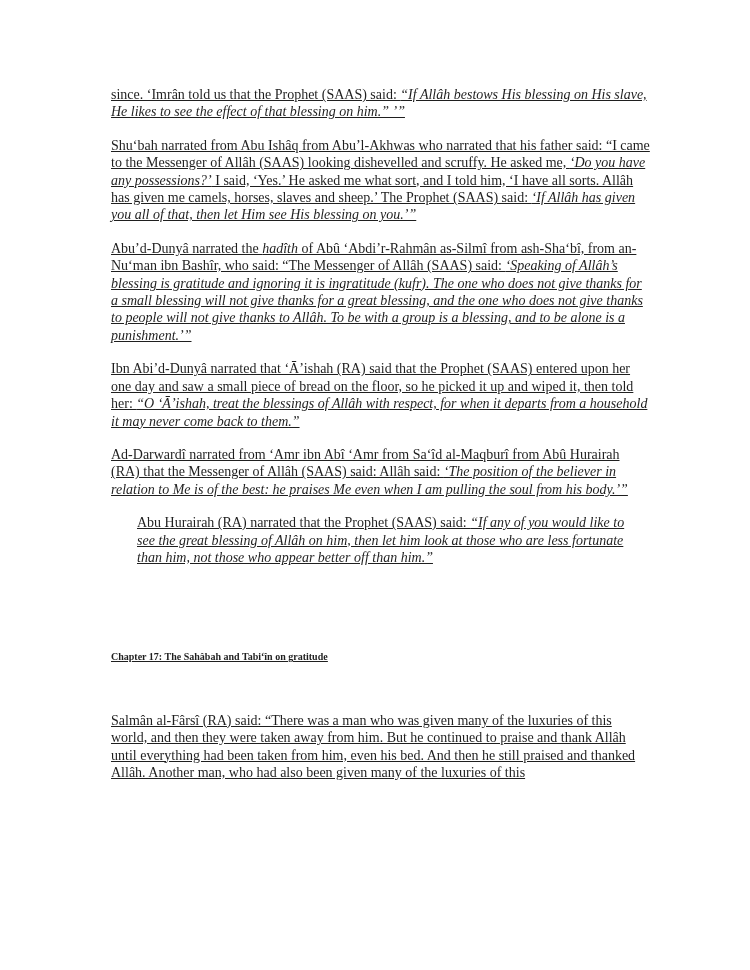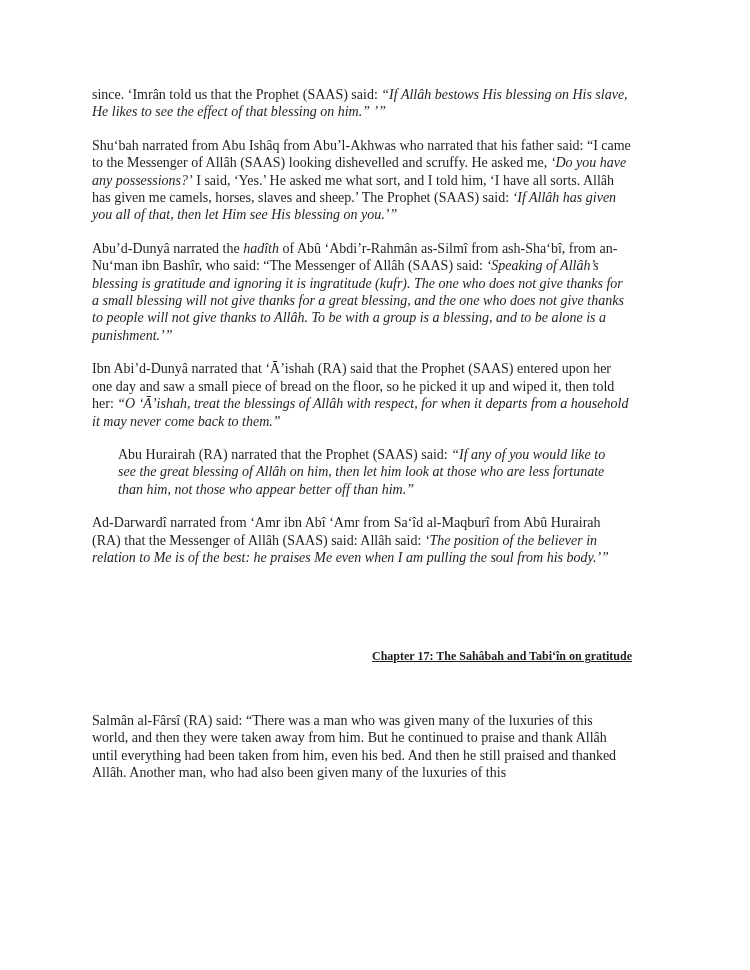--- a/index.html
+++ b/index.html
@@ -14,52 +14,53 @@
     overflow: hidden;
     font-family: "Liberation Serif", serif;
   }
   #page {
     position: absolute;
     inset: 0;
     background: #ffffff;
   }
   #page-content {
     position: absolute;
-    left: 92px;
+    left: 111px;
     top: 86px;
     width: 540px;
     font-size: 14px;
     line-height: 17.4px;
     color: #1f1f1f;
     text-align: left;
+    text-decoration: underline;
   }
   .para {
     margin: 0 0 16px 0;
   }
   .para-indented {
     margin-left: 26px;
     margin-right: 14px;
   }
   .heading {
-    text-align: right;
+    text-align: left;
     font-weight: 700;
     text-decoration: underline;
     margin: 82px 0 46px 0;
-    font-size: 12px;
+    font-size: 10px;
   }
   .run-normal { font-style: normal; }
   .run-italic { font-style: italic; }
 </style>
 </head>
 <body>
 
 <div id="page">
   <div id="page-content">
       <div class="para"><span class="run-normal">since. ‘Imrân told us that the Prophet (SAAS) said: </span><span class="run-italic">“If Allâh bestows His blessing on His slave, He likes to see the effect of that blessing on him.” ’”</span></div>
       <div class="para"><span class="run-normal">Shu‘bah narrated from Abu Ishâq from Abu’l-Akhwas who narrated that his father said: “I came to the Messenger of Allâh (SAAS) looking dishevelled and scruffy. He asked me, </span><span class="run-italic">‘Do you have any possessions?’</span><span class="run-normal"> I said, ‘Yes.’ He asked me what sort, and I told him, ‘I have all sorts. Allâh has given me camels, horses, slaves and sheep.’ The Prophet (SAAS) said: </span><span class="run-italic">‘If Allâh has given you all of that, then let Him see His blessing on you.’”</span></div>
       <div class="para"><span class="run-normal">Abu’d-Dunyâ narrated the </span><span class="run-italic">hadîth</span><span class="run-normal"> of Abû ‘Abdi’r-Rahmân as-Silmî from ash-Sha‘bî, from an-Nu‘man ibn Bashîr, who said: “The Messenger of Allâh (SAAS) said: </span><span class="run-italic">‘Speaking of Allâh’s blessing is gratitude and ignoring it is ingratitude (kufr). The one who does not give thanks for a small blessing will not give thanks for a great blessing, and the one who does not give thanks to people will not give thanks to Allâh. To be with a group is a blessing, and to be alone is a punishment.’”</span></div>
       <div class="para"><span class="run-normal">Ibn Abi’d-Dunyâ narrated that ‘Ā’ishah (RA) said that the Prophet (SAAS) entered upon her one day and saw a small piece of bread on the floor, so he picked it up and wiped it, then told her: </span><span class="run-italic">“O ‘Ā’ishah, treat the blessings of Allâh with respect, for when it departs from a household it may never come back to them.”</span></div>
+      <div class="para"><span class="run-normal">Ad-Darwardî narrated from ‘Amr ibn Abî ‘Amr from Sa‘îd al-Maqburî from Abû Hurairah (RA) that the Messenger of Allâh (SAAS) said: Allâh said: </span><span class="run-italic">‘The position of the believer in relation to Me is of the best: he praises Me even when I am pulling the soul from his body.’”</span></div>
       <div class="para para-indented"><span class="run-normal">Abu Hurairah (RA) narrated that the Prophet (SAAS) said: </span><span class="run-italic">“If any of you would like to see the great blessing of Allâh on him, then let him look at those who are less fortunate than him, not those who appear better off than him.”</span></div>
-      <div class="para"><span class="run-normal">Ad-Darwardî narrated from ‘Amr ibn Abî ‘Amr from Sa‘îd al-Maqburî from Abû Hurairah (RA) that the Messenger of Allâh (SAAS) said: Allâh said: </span><span class="run-italic">‘The position of the believer in relation to Me is of the best: he praises Me even when I am pulling the soul from his body.’”</span></div>
       <div class="heading"><span class="run-normal">Chapter 17: The Sahâbah and Tabi‘în on gratitude</span></div>
       <div class="para"><span class="run-normal">Salmân al-Fârsî (RA) said: “There was a man who was given many of the luxuries of this world, and then they were taken away from him. But he continued to praise and thank Allâh until everything had been taken from him, even his bed. And then he still praised and thanked Allâh. Another man, who had also been given many of the luxuries of this</span></div>
     </div>
 </div>
 
 </body></html>

